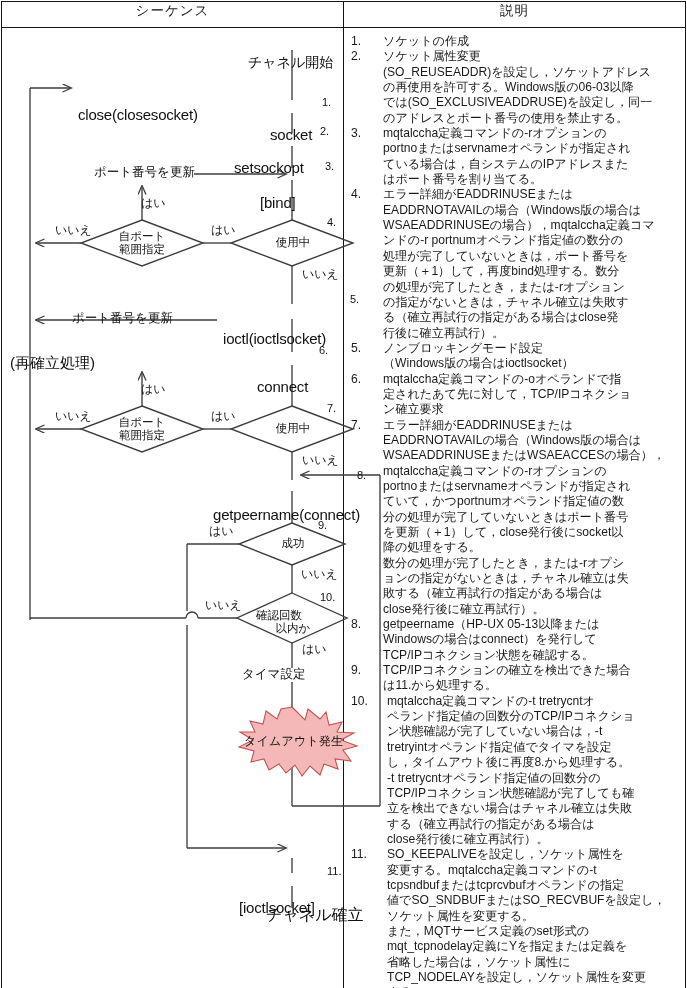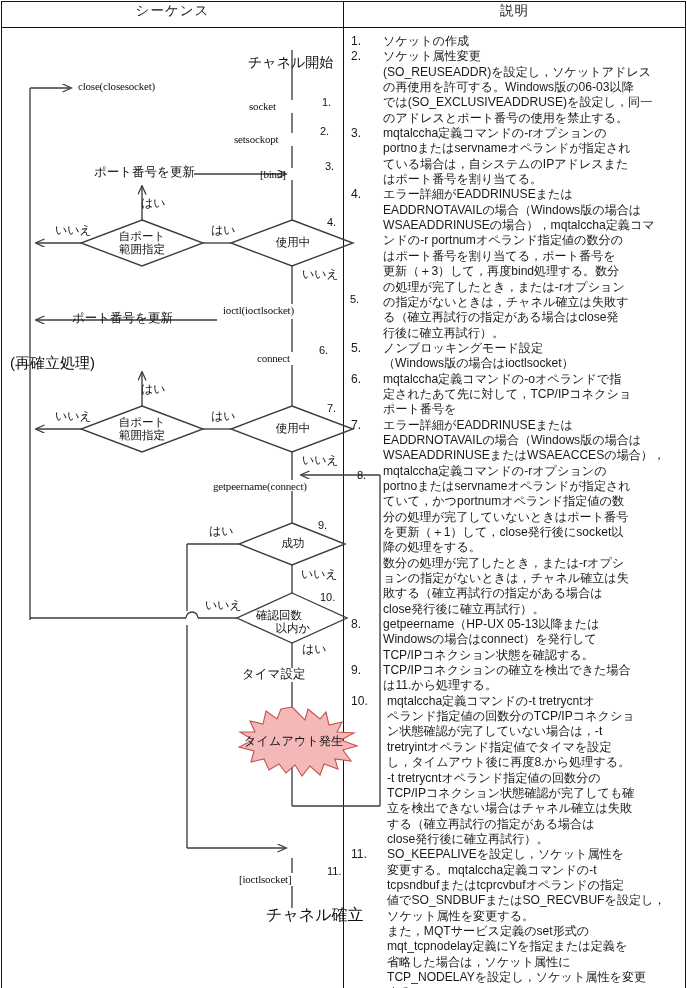--- a/index.html
+++ b/index.html
@@ -47,23 +47,24 @@
   }
   .canvas svg{position:absolute;left:0;top:0;}
   .lbl{
     position:absolute;
     font-size:12.5px;
     line-height:13px;
     white-space:nowrap;
     color:#111;
   }
   .mono{
-    font-family:Liberation Serif, serif;
-    font-size:11px;
+    font-family:Liberation Sans, sans-serif;
+    font-size:15px;
     letter-spacing:-0.2px;
+    margin-top:28px;
   }
   .num{
     position:absolute;
     font-family:"Liberation Sans","DejaVu Sans",sans-serif;
     font-size:11px;
     color:#111;
   }
   .dia-txt{
     position:absolute;
     font-size:11.5px;
@@ -195,21 +196,21 @@
               <line x1="185" y1="597" x2="185" y2="820"></line>
               <line x1="185" y1="820" x2="284" y2="820" marker-end="url(#ah)"></line>
             </g>
 
             <polygon points="290,679 303,692 306,681 318,691 324,684 327,697 340,694 335,704 352,705 339,712 355,718 341,722 349,733 333,731 336,741 322,736 318,747 308,738 300,748 293,737 284,745 277,736 267,742 262,731 249,734 252,723 237,719 251,712 238,704 253,704 248,693 261,696 264,683 275,691 279,681" fill="#f4b8b8" stroke="#c4534f" stroke-width="1.1"></polygon>
           </svg>
 
           <div class="lbl mono" style="left:76px;top:52px;">close(closesocket)</div>
           <div class="lbl" style="left:246px;top:28px;font-size:14px;">チャネル開始</div>
 
-          <div class="lbl mono" style="left:247px;top:72px;">socket</div>
+          <div class="lbl mono" style="left:268px;top:72px;">socket</div>
           <div class="num" style="left:320px;top:68px;">1.</div>
 
           <div class="lbl mono" style="left:232px;top:105px;">setsockopt</div>
           <div class="num" style="left:318px;top:97px;">2.</div>
 
           <div class="lbl" style="left:92px;top:138px;font-size:12.5px;">ポート番号を更新</div>
 
           <div class="lbl mono" style="left:258px;top:140px;">[bind]</div>
           <div class="num" style="left:323px;top:132px;">3.</div>
 
@@ -297,41 +298,41 @@
                     <span class="ind">はポート番号を割り当てる。</span>
                   </span>
                 </li>
                 <li>
                   <span class="mk">4.</span>
                   <span class="body">
                     <span class="ind">エラー詳細がEADDRINUSEまたは</span>
                     <span class="ind">EADDRNOTAVAILの場合（Windows版の場合は</span>
                     <span class="ind">WSAEADDRINUSEの場合），mqtalccha定義コマ</span>
                     <span class="ind">ンドの-r portnumオペランド指定値の数分の</span>
-                    <span class="ind">はポート番号を割り当てる，ポート番号を</span>
-                    <span class="ind">更新（＋3）して，再度bind処理する。数分</span>
+                    <span class="ind">処理が完了していないときは，ポート番号を</span>
+                    <span class="ind">更新（＋1）して，再度bind処理する。数分</span>
                     <span class="ind">の処理が完了したとき，または-rオプション</span>
                     <span class="ind">の指定がないときは，チャネル確立は失敗す</span>
                     <span class="ind">る（確立再試行の指定がある場合はclose発</span>
                     <span class="ind">行後に確立再試行）。</span>
                   </span>
                 </li>
                 <li>
                   <span class="mk">5.</span>
                   <span class="body">
                     <span class="ind">ノンブロッキングモード設定</span>
                     <span class="ind">（Windows版の場合はioctlsocket）</span>
                   </span>
                 </li>
                 <li>
                   <span class="mk">6.</span>
                   <span class="body">
                     <span class="ind">mqtalccha定義コマンドの-oオペランドで指</span>
                     <span class="ind">定されたあて先に対して，TCP/IPコネクショ</span>
-                    <span class="ind">ポート番号を</span>
+                    <span class="ind">ン確立要求</span>
                   </span>
                 </li>
                 <li>
                   <span class="mk">7.</span>
                   <span class="body">
                     <span class="ind">エラー詳細がEADDRINUSEまたは</span>
                     <span class="ind">EADDRNOTAVAILの場合（Windows版の場合は</span>
                     <span class="ind">WSAEADDRINUSEまたはWSAEACCESの場合），</span>
                     <span class="ind">mqtalccha定義コマンドの-rオプションの</span>
                     <span class="ind">portnoまたはservnameオペランドが指定され</span>

